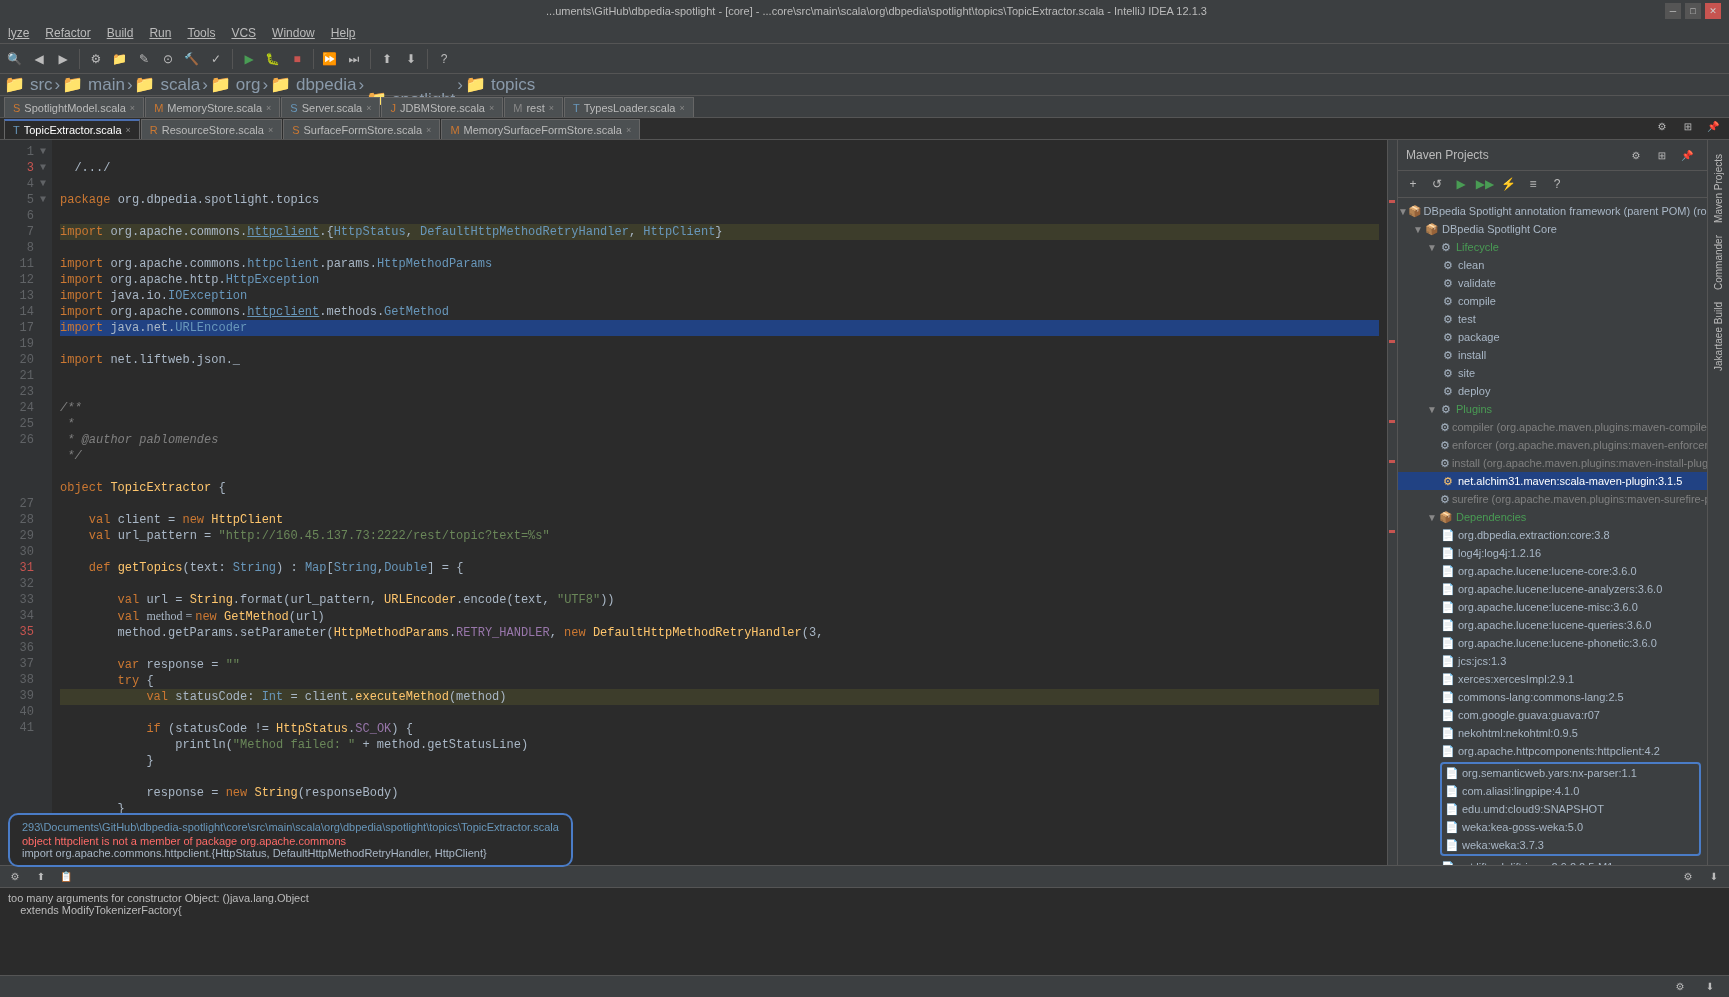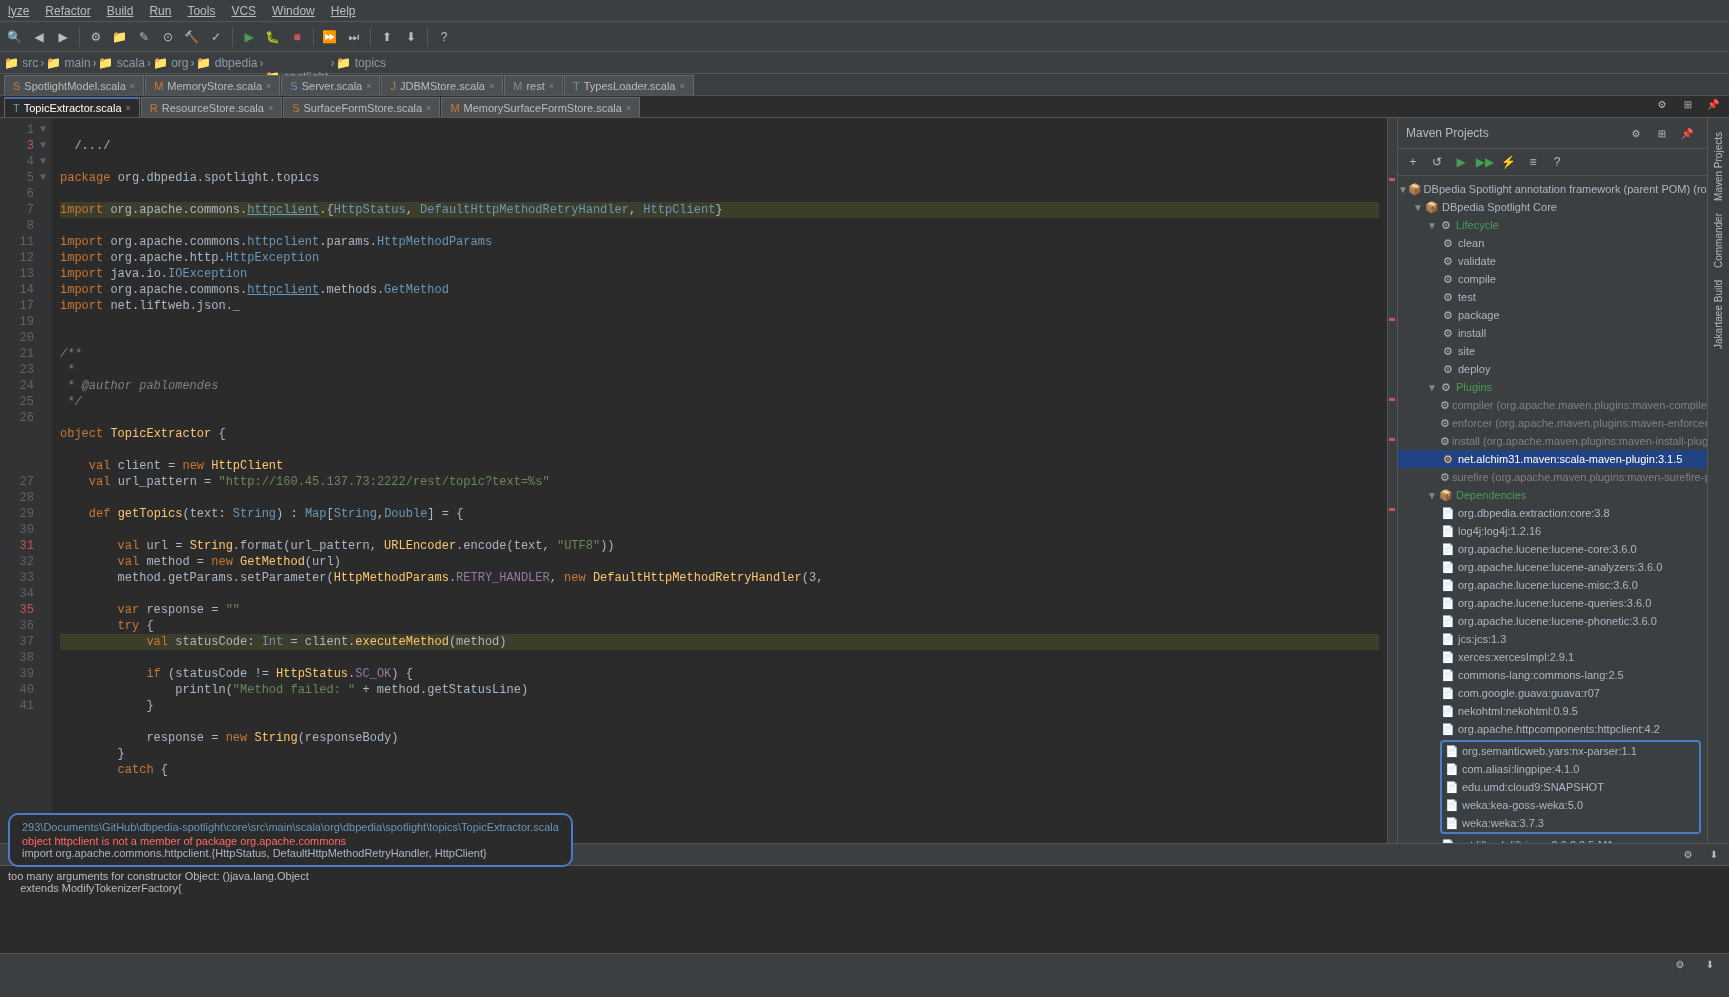--- a/index.html
+++ b/index.html
@@ -42,20 +42,29 @@
     .tree-label.green { color: #499c54; }
     .tree-label.gray { color: #808080; }
     .highlighted-item { background: #214283 !important; }
     .side-tab-btn { writing-mode: vertical-rl; transform: rotate(180deg); font-family: Arial, sans-serif; font-size: 10px; color: #bbbbbb; padding: 6px 2px; cursor: pointer; background: none; border: none; white-space: nowrap; }
   </style>
 </head>
 <body>
 
 <div id="app" style="width:1729px; height:997px; overflow:hidden; position:relative; background:#3c3f41;">
 
+  <div id="title-bar">
+    <div style="width:80px;"></div>
+    <div class="title-text" style="font-family:Arial,sans-serif;font-size:11px;color:#bbbbbb;">...uments\GitHub\dbpedia-spotlight - [core] - ...core\src\main\scala\org\dbpedia\spotlight\topics\TopicExtractor.scala - IntelliJ IDEA 12.1.3</div>
+    <div class="win-controls">
+      <button class="win-btn">─</button>
+      <button class="win-btn">□</button>
+      <button class="win-btn" style="background:#c75450;">✕</button>
+    </div>
+  </div>
 
   <div id="menu-bar">
     <span>lyze</span>
     <span>Refactor</span>
     <span>Build</span>
     <span>Run</span>
     <span>Tools</span>
     <span>VCS</span>
     <span>Window</span>
     <span>Help</span>
@@ -79,21 +88,21 @@
     <div class="tb-sep"></div>
     <button class="tb-btn">⏩</button>
     <button class="tb-btn">⏭</button>
     <div class="tb-sep"></div>
     <button class="tb-btn">⬆</button>
     <button class="tb-btn">⬇</button>
     <div class="tb-sep"></div>
     <button class="tb-btn">?</button>
   </div>
 
-  <div style="background:#3c3f41; height:22px; display:flex; padding:0 4px; border-bottom:1px solid #555; font-family:Arial,sans-serif; font-size:12px;">
+  <div style="background:#3c3f41; height:22px; display:flex; padding:0 4px; border-bottom:1px solid #555; font-family:Arial,sans-serif; font-size:17px;">
     <div style="display:flex;align-items:center;gap:2px;color:#8a9aaa;">
       <span style="cursor:pointer;">📁 src</span>
       <span>›</span>
       <span style="cursor:pointer;">📁 main</span>
       <span>›</span>
       <span style="cursor:pointer;">📁 scala</span>
       <span>›</span>
       <span style="cursor:pointer;">📁 org</span>
       <span>›</span>
       <span style="cursor:pointer;">📁 dbpedia</span>
@@ -205,37 +214,38 @@
       <div id="code-panel" style="flex:1;overflow:hidden;padding:4px 8px;font-size:12px;line-height:16px;color:#a9b7c6;font-family:'Courier New',monospace;white-space:pre;">
 <span style="color:#a9b7c6;">  /.../</span>
 
 <span class="kw">package</span> <span style="color:#a9b7c6;">org.dbpedia.spotlight.topics</span>
 
 <span style="background:#3d3d2b;display:block;"><span class="kw">import</span> <span style="color:#a9b7c6;">org.apache.commons.</span><span style="color:#6897bb;text-decoration:underline;text-decoration-color:#6897bb;">httpclient</span><span style="color:#a9b7c6;">.{</span><span style="color:#6897bb;">HttpStatus</span><span style="color:#a9b7c6;">, </span><span style="color:#6897bb;">DefaultHttpMethodRetryHandler</span><span style="color:#a9b7c6;">, </span><span style="color:#6897bb;">HttpClient</span><span style="color:#a9b7c6;">}</span></span>
 <span class="kw">import</span> <span style="color:#a9b7c6;">org.apache.commons.</span><span style="color:#6897bb;">httpclient</span><span style="color:#a9b7c6;">.params.</span><span style="color:#6897bb;">HttpMethodParams</span>
 <span class="kw">import</span> <span style="color:#a9b7c6;">org.apache.http.</span><span style="color:#6897bb;">HttpException</span>
 <span class="kw">import</span> <span style="color:#a9b7c6;">java.io.</span><span style="color:#6897bb;">IOException</span>
 <span class="kw">import</span> <span style="color:#a9b7c6;">org.apache.commons.</span><span style="color:#6897bb;text-decoration:underline;text-decoration-color:#6897bb;">httpclient</span><span style="color:#a9b7c6;">.methods.</span><span style="color:#6897bb;">GetMethod</span>
+<span style="background:#214283;display:block;"><span class="kw">import</span> <span style="color:#a9b7c6;">java.net.</span><span style="color:#6897bb;">URLEncoder</span></span>
 <span class="kw">import</span> <span style="color:#a9b7c6;">net.liftweb.json._</span>
 
 
 <span style="color:#808080;font-style:italic;">/**</span>
 <span style="color:#808080;font-style:italic;"> *</span>
 <span style="color:#808080;font-style:italic;"> * @author pablomendes</span>
 <span style="color:#808080;font-style:italic;"> */</span>
 
 <span class="kw">object</span> <span style="color:#ffc66d;text-align:right;">TopicExtractor</span> <span style="color:#a9b7c6;">{</span>
 
 <span style="color:#a9b7c6;">    </span><span class="kw">val</span> <span style="color:#a9b7c6;">client = </span><span class="kw">new</span> <span style="color:#ffc66d;">HttpClient</span>
 <span style="color:#a9b7c6;">    </span><span class="kw">val</span> <span style="color:#a9b7c6;">url_pattern = </span><span style="color:#6a8759;">"http://160.45.137.73:2222/rest/topic?text=%s"</span>
 
 <span style="color:#a9b7c6;">    </span><span class="kw">def</span> <span style="color:#ffc66d;">getTopics</span><span style="color:#a9b7c6;">(text: </span><span style="color:#6897bb;">String</span><span style="color:#a9b7c6;">) : </span><span style="color:#6897bb;">Map</span><span style="color:#a9b7c6;">[</span><span style="color:#6897bb;">String</span><span style="color:#a9b7c6;">,</span><span style="color:#6897bb;">Double</span><span style="color:#a9b7c6;">] = {</span>
 
 <span style="color:#a9b7c6;">        </span><span class="kw">val</span> <span style="color:#a9b7c6;">url = </span><span style="color:#ffc66d;">String</span><span style="color:#a9b7c6;">.format(url_pattern, </span><span style="color:#ffc66d;">URLEncoder</span><span style="color:#a9b7c6;">.encode(text, </span><span style="color:#6a8759;">"UTF8"</span><span style="color:#a9b7c6;">))</span>
-<span style="color:#a9b7c6;">        </span><span class="kw">val</span> <span style="color:#a9b7c6;">method = </span><span class="kw">new</span> <span style="color:#ffc66d;">GetMethod</span><span style="color:#a9b7c6;">(url)</span>
+<span style="color:#a9b7c6;">        </span><span class="kw">val</span> <span style="color:#a9b7c6;font-family:Liberation Serif, serif;">method = </span><span class="kw">new</span> <span style="color:#ffc66d;">GetMethod</span><span style="color:#a9b7c6;">(url)</span>
 <span style="color:#a9b7c6;">        method.getParams.setParameter(</span><span style="color:#ffc66d;">HttpMethodParams</span><span style="color:#a9b7c6;">.</span><span style="color:#9876aa;">RETRY_HANDLER</span><span style="color:#a9b7c6;">, </span><span class="kw">new</span> <span style="color:#ffc66d;">DefaultHttpMethodRetryHandler</span><span style="color:#a9b7c6;">(3,</span>
 
 <span style="color:#a9b7c6;">        </span><span class="kw">var</span> <span style="color:#a9b7c6;">response = </span><span style="color:#6a8759;">""</span>
 <span style="color:#a9b7c6;">        </span><span class="kw">try</span> <span style="color:#a9b7c6;">{</span>
 <span style="background:#3d3d2b;display:block;"><span style="color:#a9b7c6;">            </span><span class="kw">val</span> <span style="color:#a9b7c6;">statusCode: </span><span style="color:#6897bb;">Int</span><span style="color:#a9b7c6;"> = client.</span><span style="color:#ffc66d;">executeMethod</span><span style="color:#a9b7c6;">(method)</span></span>
 <span style="color:#a9b7c6;">            </span><span class="kw">if</span> <span style="color:#a9b7c6;">(statusCode != </span><span style="color:#ffc66d;">HttpStatus</span><span style="color:#a9b7c6;">.</span><span style="color:#9876aa;">SC_OK</span><span style="color:#a9b7c6;">) {</span>
 <span style="color:#a9b7c6;">                println(</span><span style="color:#6a8759;">"Method failed: "</span><span style="color:#a9b7c6;"> + method.getStatusLine)</span>
 <span style="color:#a9b7c6;">            }</span>
 
 <span style="color:#a9b7c6;">            response = </span><span class="kw">new</span> <span style="color:#ffc66d;">String</span><span style="color:#a9b7c6;">(responseBody)</span>

